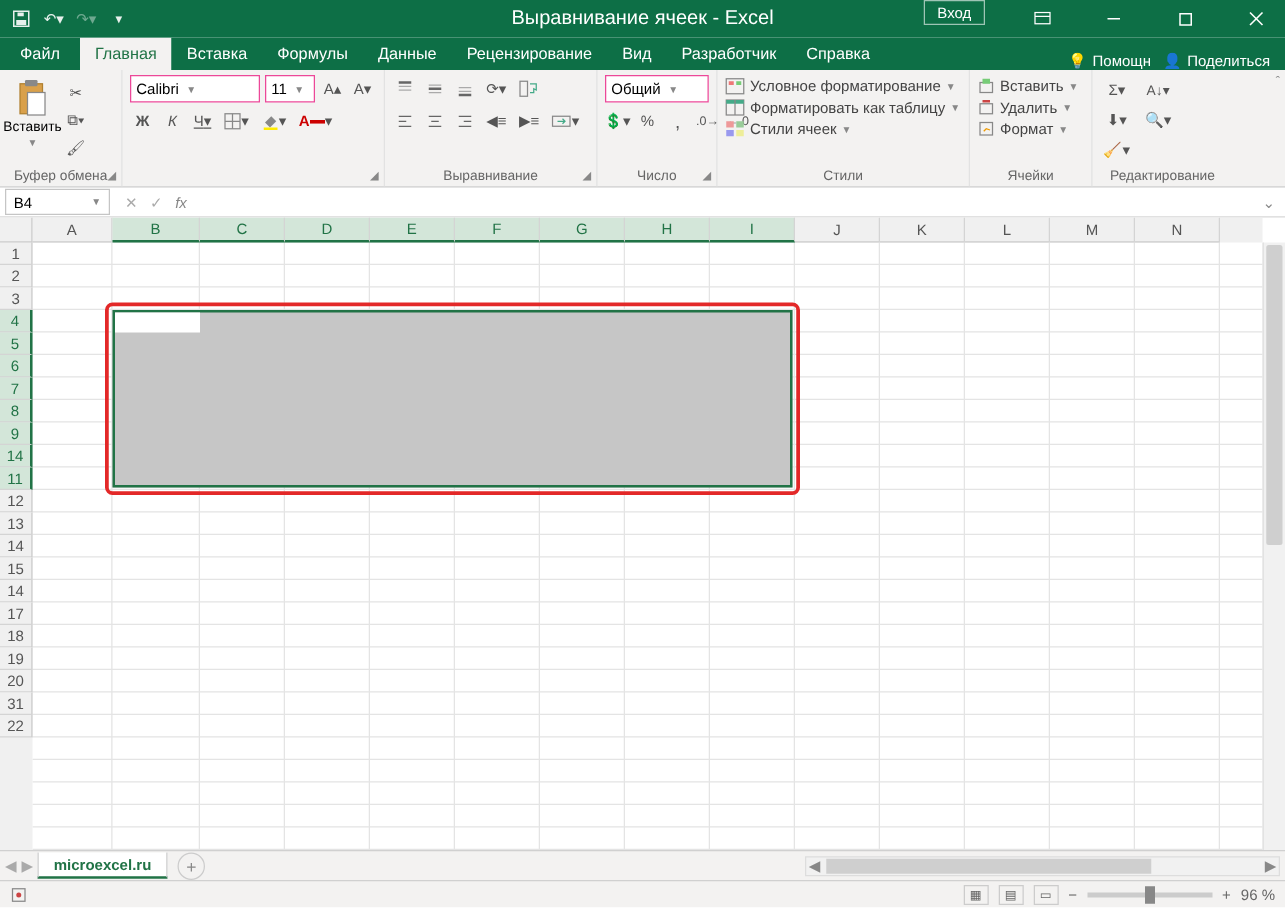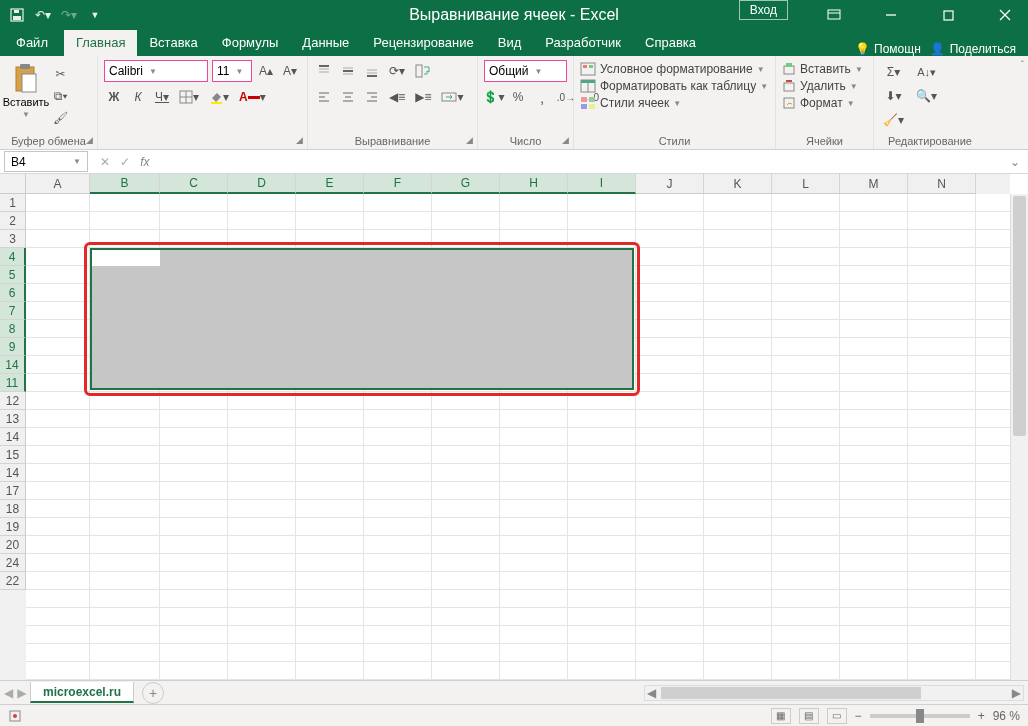--- a/index.html
+++ b/index.html
@@ -404,21 +404,21 @@
       <div class="rh sel">11</div>
       <div class="rh">12</div>
       <div class="rh">13</div>
       <div class="rh">14</div>
       <div class="rh">15</div>
       <div class="rh">14</div>
       <div class="rh">17</div>
       <div class="rh">18</div>
       <div class="rh">19</div>
       <div class="rh">20</div>
-      <div class="rh">24</div>
+      <div class="rh">31</div>
       <div class="rh">22</div>
     </div>
   <div class="cells" id="cells">
     <div class="cell-grid" id="gridlines">
         <div class="gv" style="left: 63px;"></div>
         <div class="gv" style="left: 133px;"></div>
         <div class="gv" style="left: 201px;"></div>
         <div class="gv" style="left: 269px;"></div>
         <div class="gv" style="left: 337px;"></div>
         <div class="gv" style="left: 405px;"></div>

